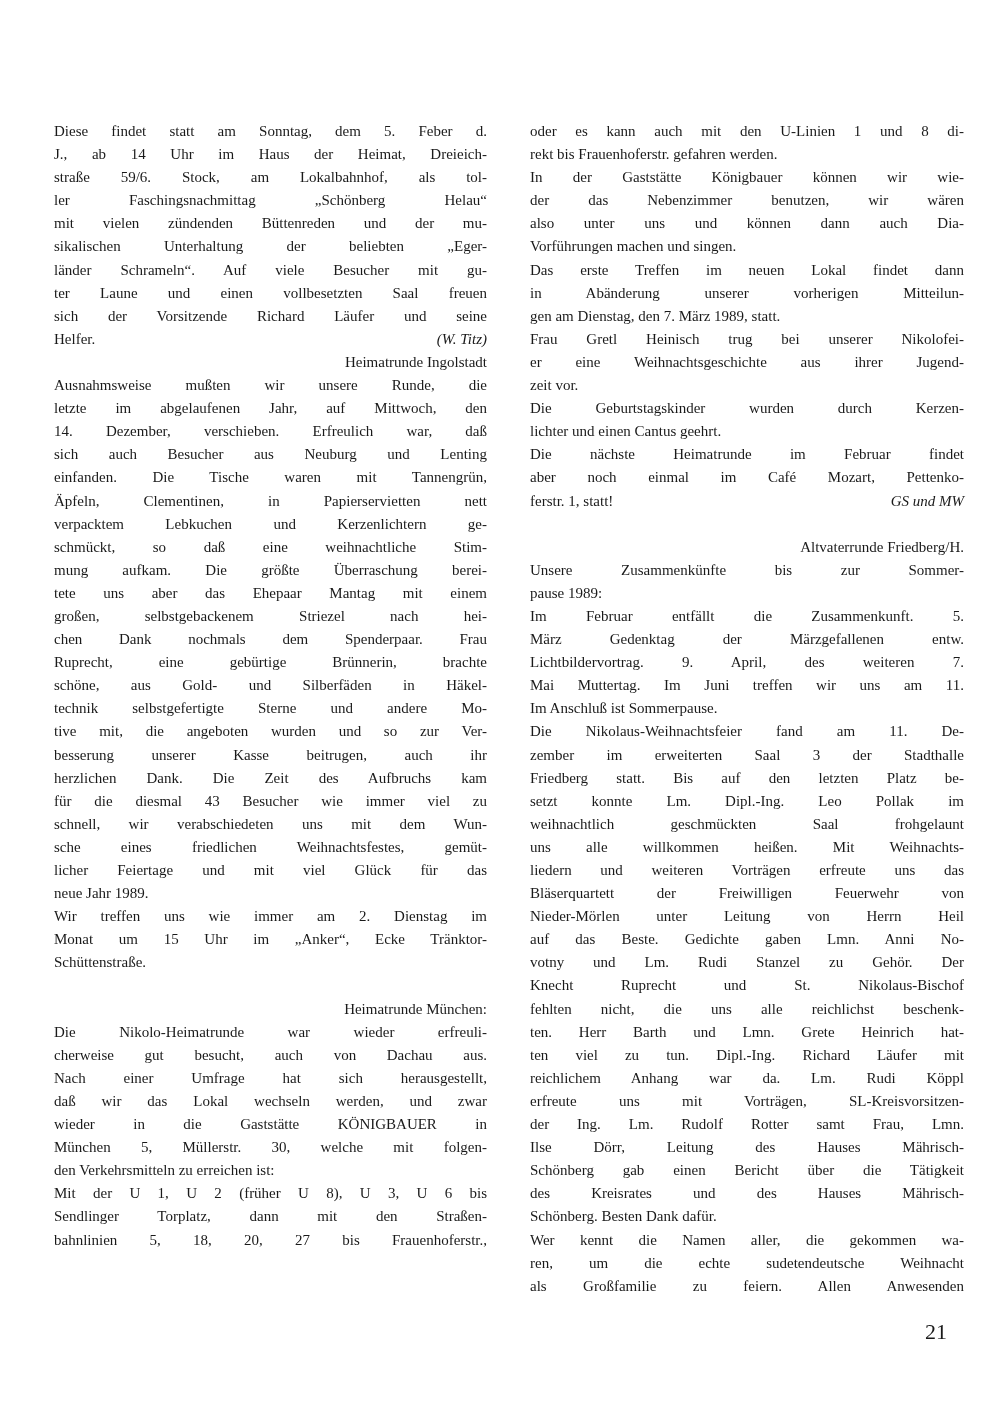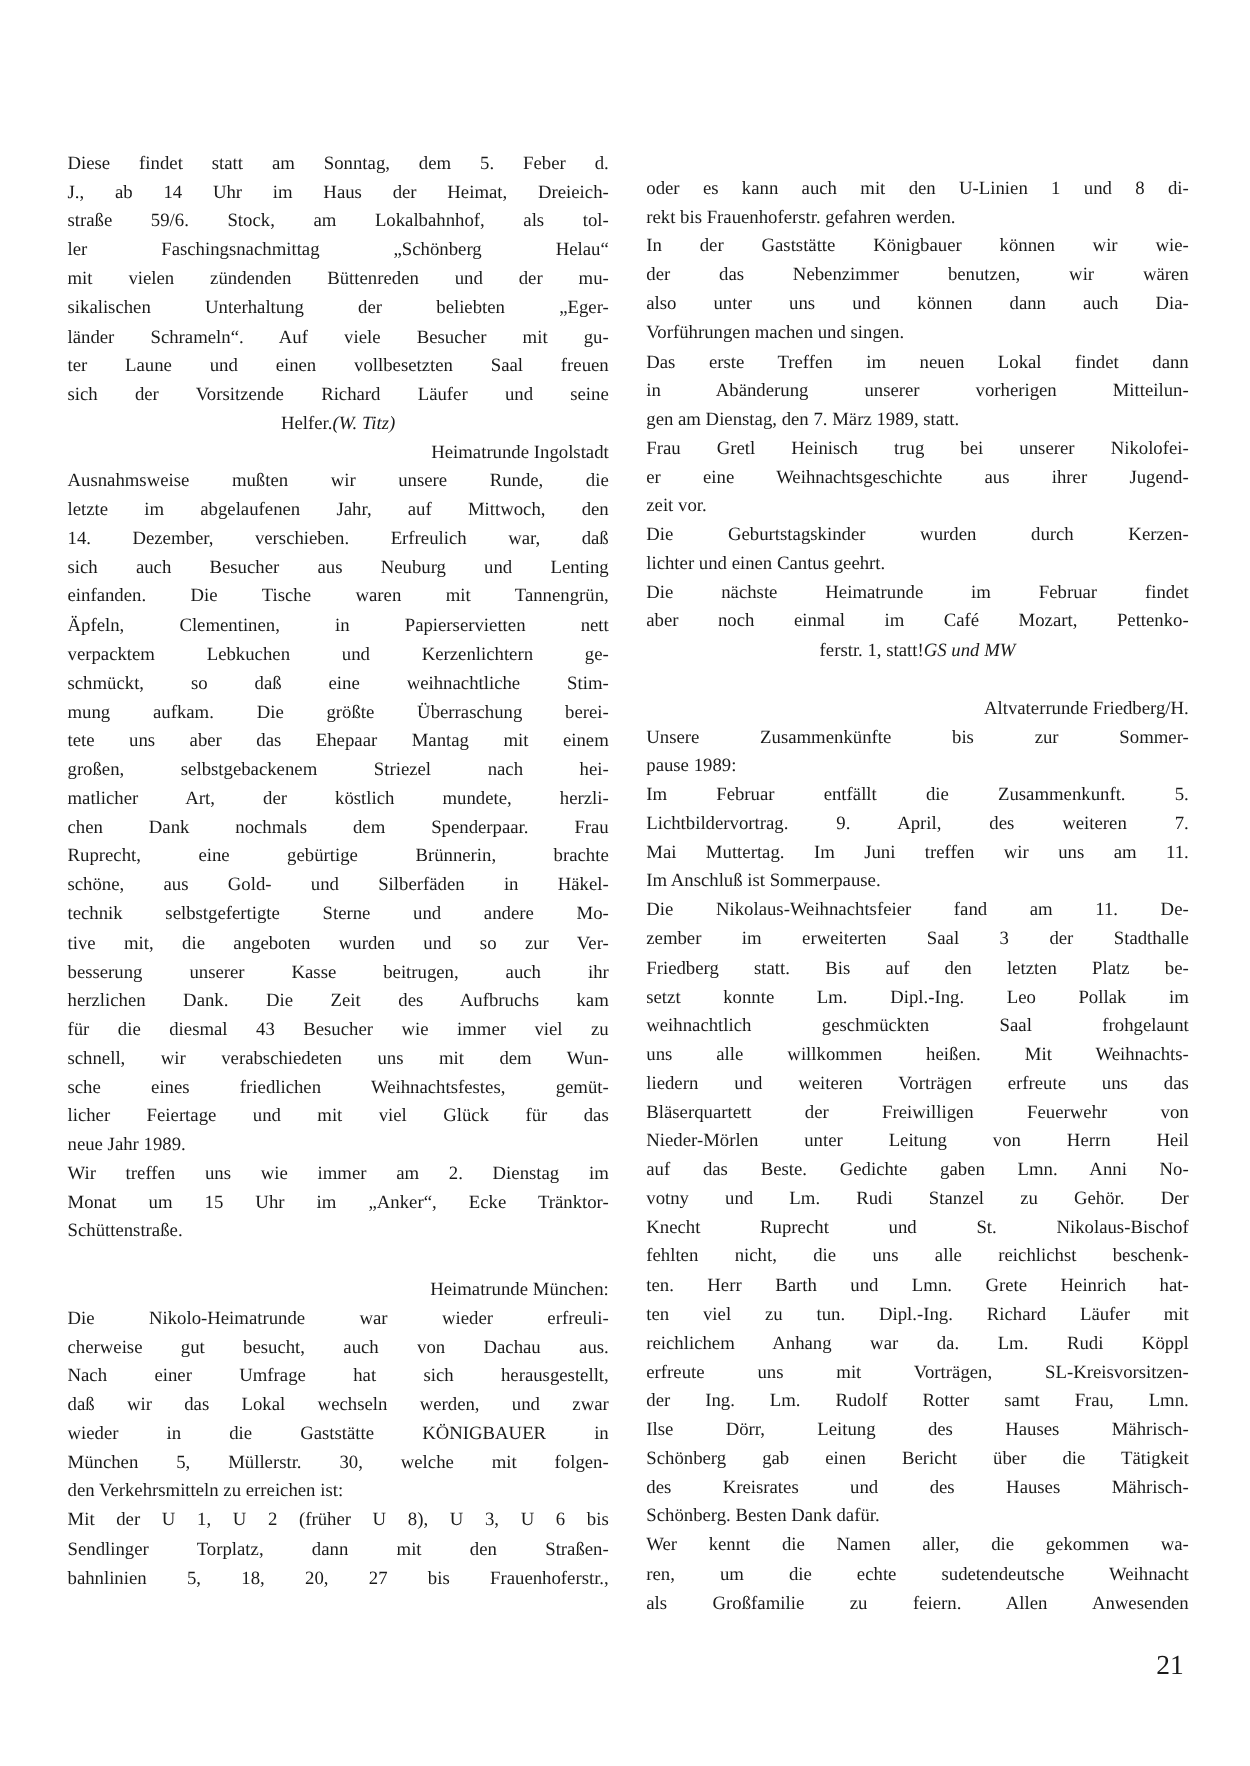--- a/index.html
+++ b/index.html
@@ -6,27 +6,27 @@
     body {
       width: 1000px; height: 1413px; position: relative; overflow: hidden;
       font-family: "Liberation Serif", "DejaVu Serif", serif;
       color: #1a1a1a;
     }
     .col {
       position: absolute; top: 120px;
       font-size: 15px; line-height: 23.1px;
     }
     .col.left { left: 54px; width: 433px; }
-    .col.right { left: 517px; width: 434px; margin-top: 20px; }
+    .col.right { left: 530px; width: 434px; }
     .line {
       display: block; white-space: nowrap; height: 23.1px;
       text-align: justify; text-align-last: justify;
     }
     .line.last { text-align-last: left; }
-    .line.sig { display: flex; justify-content: center; text-align-last: auto; }
+    .line.sig { display: flex; justify-content: space-between; text-align-last: auto; }
     .sig em { }
     .heading { font-weight: normal; display: block; height: 23.1px; white-space: nowrap; text-align: right; }
     .gap { display: block; height: 23.1px; }
     .page-number {
       position: absolute; left: 925px; top: 1320px;
       font-size: 22px; line-height: 23px;
     }
   </style>
 </head>
 <body>
@@ -54,21 +54,20 @@
       <span class="line">letzte im abgelaufenen Jahr, auf Mittwoch, den</span>
       <span class="line">14. Dezember, verschieben. Erfreulich war, daß</span>
       <span class="line">sich auch Besucher aus Neuburg und Lenting</span>
       <span class="line">einfanden. Die Tische waren mit Tannengrün,</span>
       <span class="line">Äpfeln, Clementinen, in Papierservietten nett</span>
       <span class="line">verpacktem Lebkuchen und Kerzenlichtern ge-</span>
       <span class="line">schmückt, so daß eine weihnachtliche Stim-</span>
       <span class="line">mung aufkam. Die größte Überraschung berei-</span>
       <span class="line">tete uns aber das Ehepaar Mantag mit einem</span>
       <span class="line">großen, selbstgebackenem Striezel nach hei-</span>
-      <span class="line">matlicher Art, der köstlich mundete, herzli-</span>
       <span class="line">chen Dank nochmals dem Spenderpaar. Frau</span>
       <span class="line">Ruprecht, eine gebürtige Brünnerin, brachte</span>
       <span class="line">schöne, aus Gold- und Silberfäden in Häkel-</span>
       <span class="line">technik selbstgefertigte Sterne und andere Mo-</span>
       <span class="line">tive mit, die angeboten wurden und so zur Ver-</span>
       <span class="line">besserung unserer Kasse beitrugen, auch ihr</span>
       <span class="line">herzlichen Dank. Die Zeit des Aufbruchs kam</span>
       <span class="line">für die diesmal 43 Besucher wie immer viel zu</span>
       <span class="line">schnell, wir verabschiedeten uns mit dem Wun-</span>
       <span class="line">sche eines friedlichen Weihnachtsfestes, gemüt-</span>
@@ -134,20 +133,21 @@
   </span>
 
   <span class="gap"></span>
   <span class="heading">Altvaterrunde Friedberg/H.</span>
   <div id="f_p1">
       <span class="line">Unsere Zusammenkünfte bis zur Sommer-</span>
     </div>
   <span class="line last">pause 1989:</span>
   <div id="f_p2">
       <span class="line">Im Februar entfällt die Zusammenkunft. 5.</span>
+      <span class="line">März Gedenktag der Märzgefallenen entw.</span>
       <span class="line">Lichtbildervortrag. 9. April, des weiteren 7.</span>
       <span class="line">Mai Muttertag. Im Juni treffen wir uns am 11.</span>
     </div>
   <span class="line last">Im Anschluß ist Sommerpause.</span>
   <div id="f_p3">
       <span class="line">Die Nikolaus-Weihnachtsfeier fand am 11. De-</span>
       <span class="line">zember im erweiterten Saal 3 der Stadthalle</span>
       <span class="line">Friedberg statt. Bis auf den letzten Platz be-</span>
       <span class="line">setzt konnte Lm. Dipl.-Ing. Leo Pollak im</span>
       <span class="line">weihnachtlich geschmückten Saal frohgelaunt</span>

